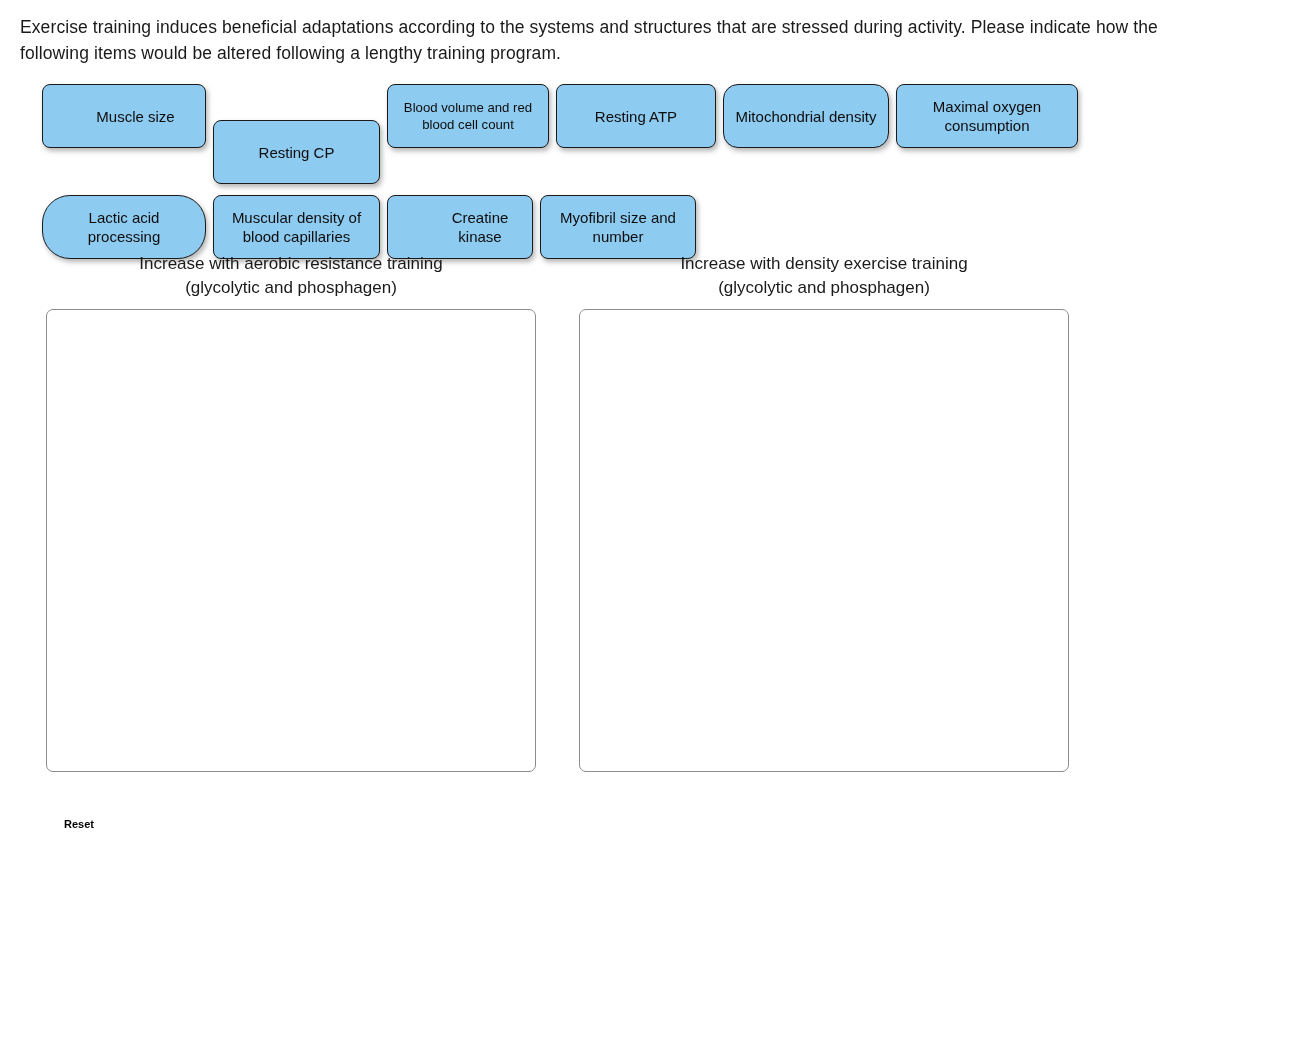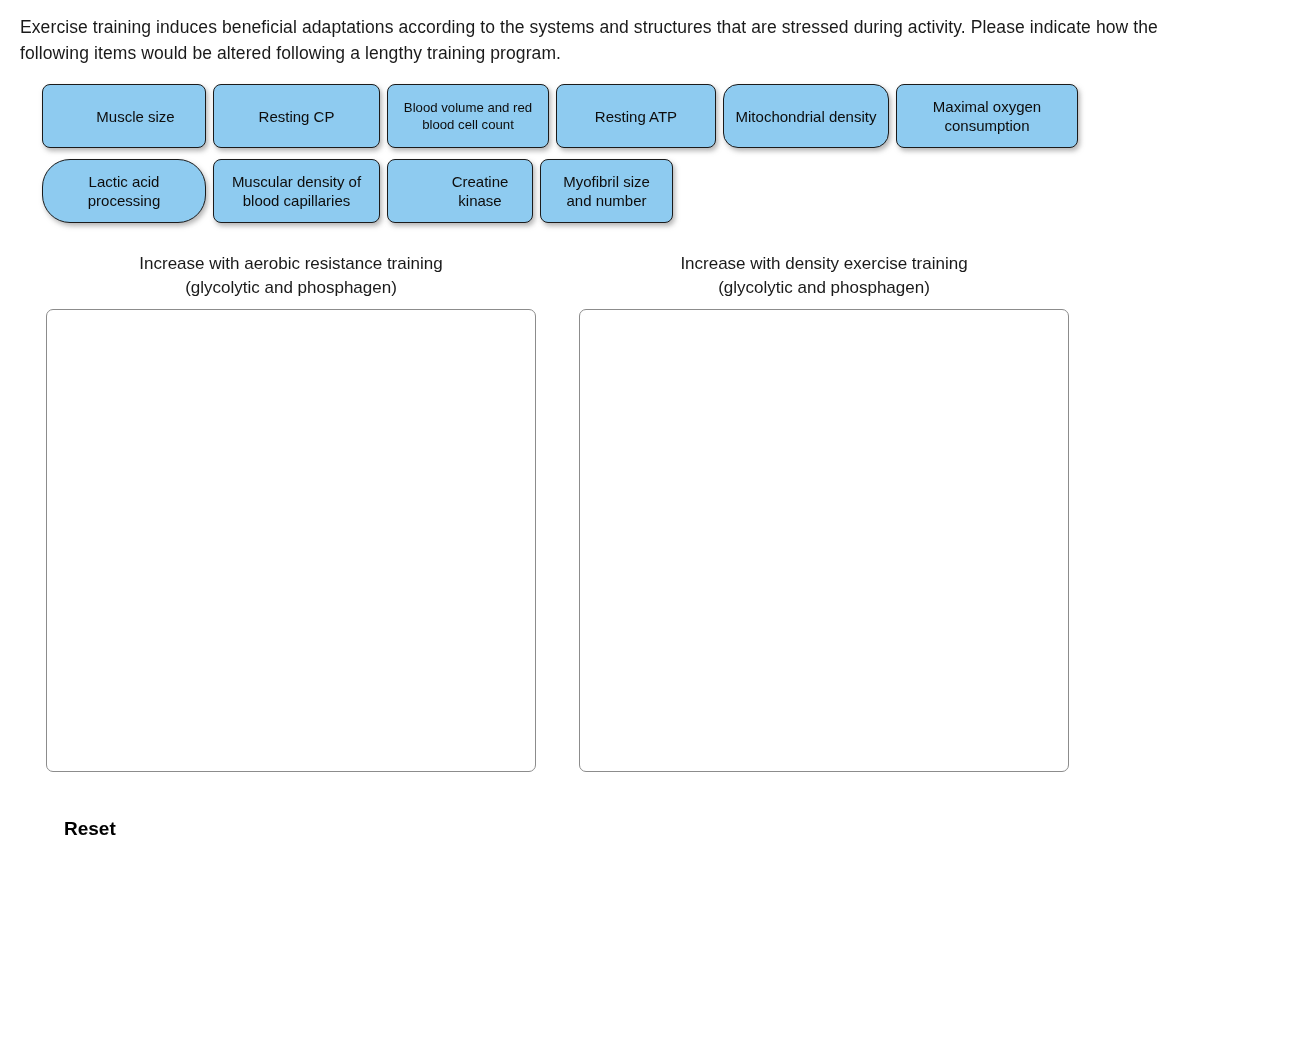--- a/index.html
+++ b/index.html
@@ -59,31 +59,31 @@
     cursor: move;
     user-select: none;
   }
   .tile.small-text {
     font-size: 13.2px;
     line-height: 17px;
   }
 
   
   .w-muscle-size      { width: 164px; padding-left: 31px; }
-  .w-resting-cp       { width: 167px; }
+  .w-resting-cp       { width: 167px; margin-top: 36px; }
   .w-blood-volume     { width: 162px; }
   .w-resting-atp      { width: 160px; }
   .w-mito-density     { width: 166px; border-radius: 15px; }
   .w-max-o2           { width: 182px; align-items: center; }
 
   .w-lactic-acid      { width: 164px; border-radius: 28px; }
   .w-muscular-density { width: 167px; }
   .w-long-term        { width: 162px; }
   .w-creatine-kinase  { width: 146px; padding-left: 48px; }
-  .w-myofibril        { width: 133px; }
+  .w-myofibril        { width: 156px; }
 
   
   .zone-col {
     position: absolute;
     top: 252px;
   }
   #zone-col-left  { left: 46px;  width: 490px; }
   #zone-col-right { left: 579px; width: 490px; }
 
   .zone-heading {
@@ -101,21 +101,21 @@
     border: 1px solid #8c8c8c;
     border-radius: 7px;
     background: #ffffff;
   }
 
   
   #reset-button {
     position: absolute;
     left: 64px;
     top: 818px;
-    font-size: 19px;
+    font-size: 11px;
     font-weight: bold;
     color: #000000;
     cursor: pointer;
     user-select: none;
   }
 </style>
 </head>
 <body>
 
 <div id="prompt">Exercise training induces beneficial adaptations according to the systems and structures that are stressed during activity. Please indicate how the following items would be altered following a lengthy training program.</div>

